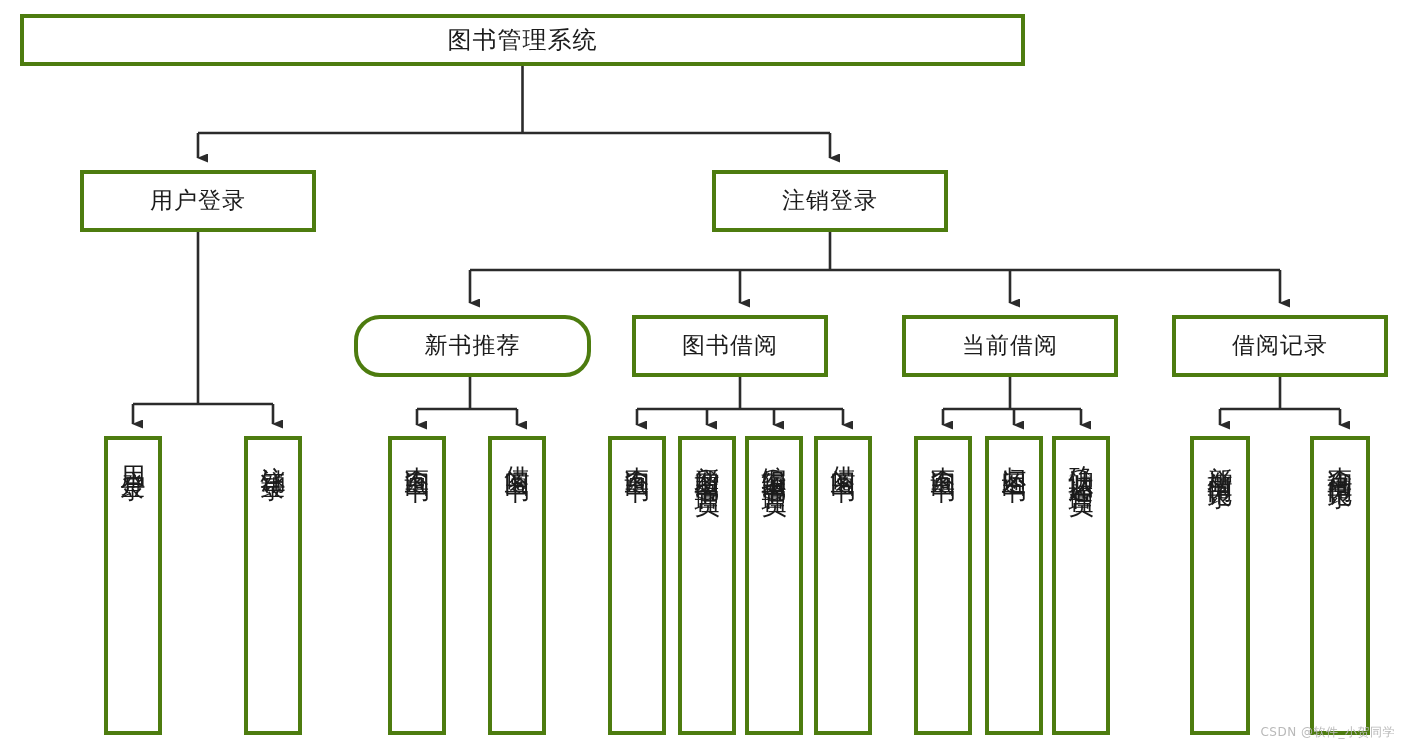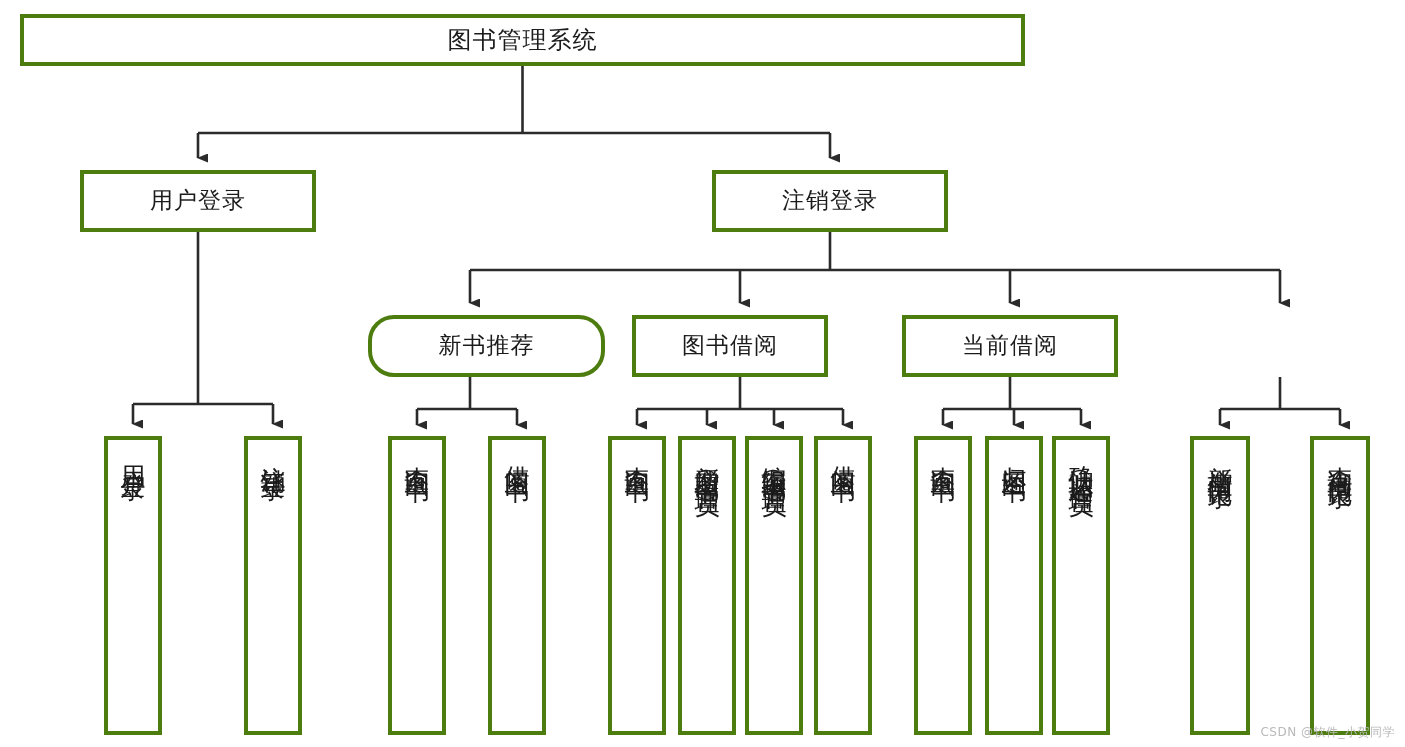--- a/index.html
+++ b/index.html
@@ -147,29 +147,32 @@
     <span class="node-label">图书管理系统</span>
   </div>
 
   <div class="node horizontal" style="left:80px; top:170px; width:236px; height:62px;">
     <span class="node-label">用户登录</span>
   </div>
   <div class="node horizontal" style="left:712px; top:170px; width:236px; height:62px;">
     <span class="node-label">注销登录</span>
   </div>
 
-  <div class="node horizontal" style="left:368px; top:315px; width:237px; height:62px;border-radius:26px;">
+  <div class="node horizontal" style="left:354px; top:315px; width:237px; height:62px;border-radius:26px;">
     <span class="node-label">新书推荐</span>
   </div>
   <div class="node horizontal" style="left:632px; top:315px; width:196px; height:62px;">
     <span class="node-label">图书借阅</span>
   </div>
   <div class="node horizontal" style="left:902px; top:315px; width:216px; height:62px;">
     <span class="node-label">当前借阅</span>
   </div>
+  <div class="node horizontal" style="left:1172px; top:315px; width:216px; height:62px;">
+    <span class="node-label">借阅记录</span>
+  </div>
 
   <div class="node leaf" style="left:104px; top:436px; width:58px; height:299px;">
     <span class="node-label">用户登录</span>
   </div>
   <div class="node leaf" style="left:244px; top:436px; width:58px; height:299px;">
     <span class="node-label">注销登录</span>
   </div>
   <div class="node leaf" style="left:388px; top:436px; width:58px; height:299px;">
     <span class="node-label">查询图书</span>
   </div>

